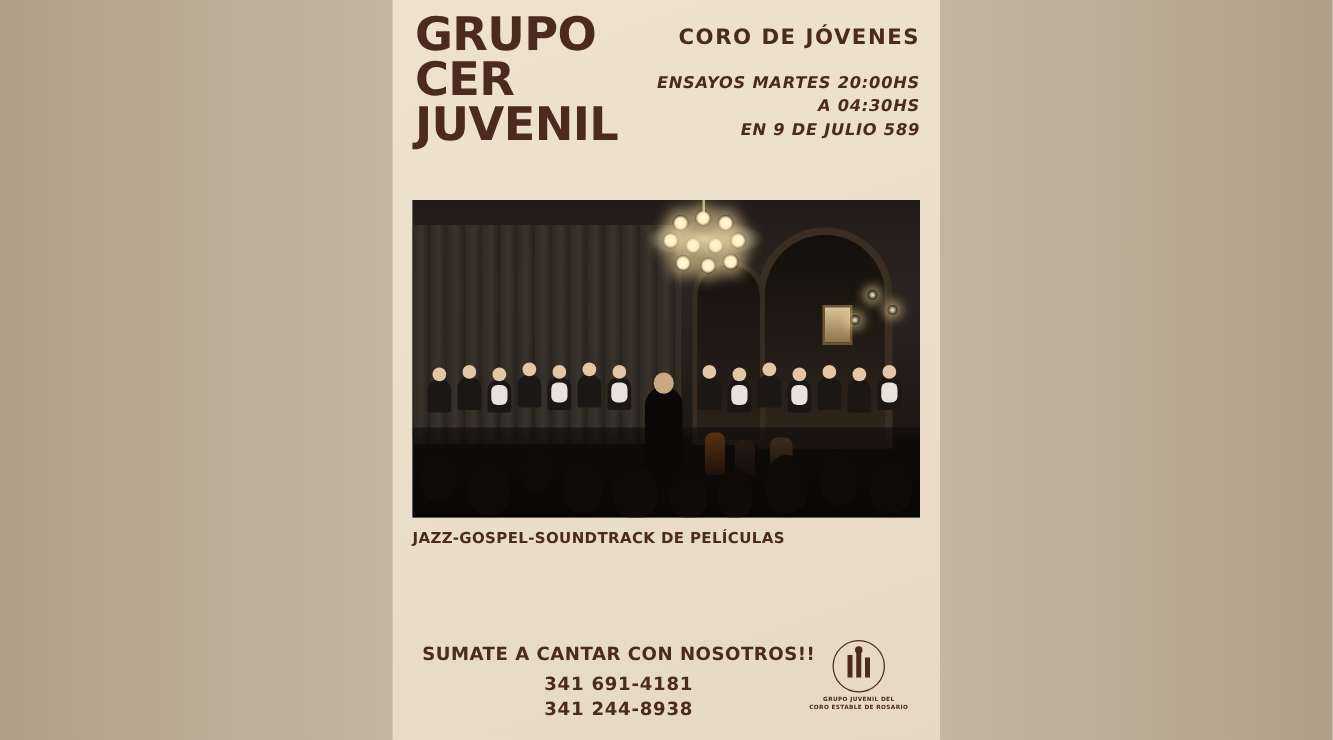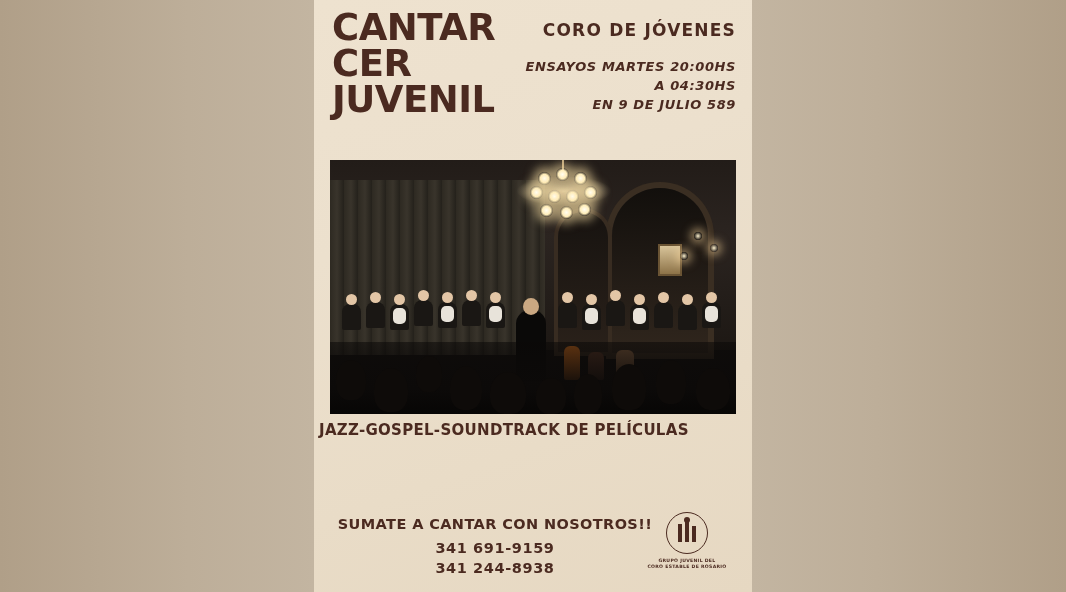--- a/index.html
+++ b/index.html
@@ -203,26 +203,26 @@
     border-radius: 50%;
     background: #caa882;
   }
   .ph-kid {
     position: absolute;
     border-radius: 6px 6px 2px 2px;
   }
   
   .genres {
     position: absolute;
-    left: 5px;
+    left: 16px;
     top: 422px;
     width: 400px;
     font-family: "DejaVu Sans", sans-serif;
     font-weight: bold;
-    font-size: 15px;
+    font-size: 12px;
     letter-spacing: 0.3px;
     line-height: 16px;
     color: #4b2a20;
   }
   
   .cta {
     position: absolute;
     left: 16px;
     top: 516px;
     width: 330px;
@@ -284,21 +284,21 @@
 <body>
 
 <div class="screen">
 
   <div class="side-left"></div>
   <div class="side-right"></div>
 
   <div class="poster">
 
     <div class="title-block">
-      <div class="title-line">CANTAR</div>
+      <div class="title-line">GRUPO</div>
       <div class="title-line">CER</div>
       <div class="title-line">JUVENIL</div>
     </div>
 
     <div class="right-header">
       <div class="coro-title">CORO DE JÓVENES</div>
       <div class="schedule-line">ENSAYOS MARTES 20:00HS</div>
       <div class="schedule-line">A 04:30HS</div>
       <div class="schedule-line">EN 9 DE JULIO 589</div>
     </div>
@@ -385,21 +385,21 @@
         <div class="ph-aud-head" style="left:366px;top:26px; width:34px; height:42px;"></div>
       </div>
     </div>
 
     <div class="genres">
       <div>JAZZ-GOSPEL-SOUNDTRACK DE PELÍCULAS</div>
     </div>
 
     <div class="cta">
       <div class="cta-head">SUMATE A CANTAR CON NOSOTROS!!</div>
-      <div class="cta-phone">341 691-9159</div>
+      <div class="cta-phone">341 691-4181</div>
       <div class="cta-phone">341 244-8938</div>
     </div>
 
     <div class="logo">
       <div class="logo-badge">
         <span class="dot"></span>
         <span class="g1"></span>
         <span class="g2"></span>
         <span class="g3"></span>
       </div>

